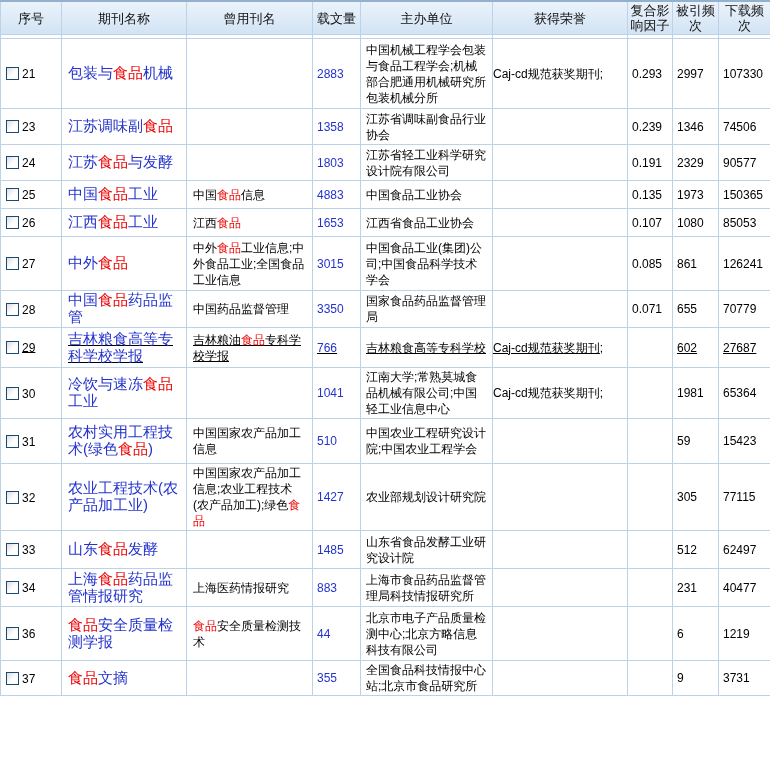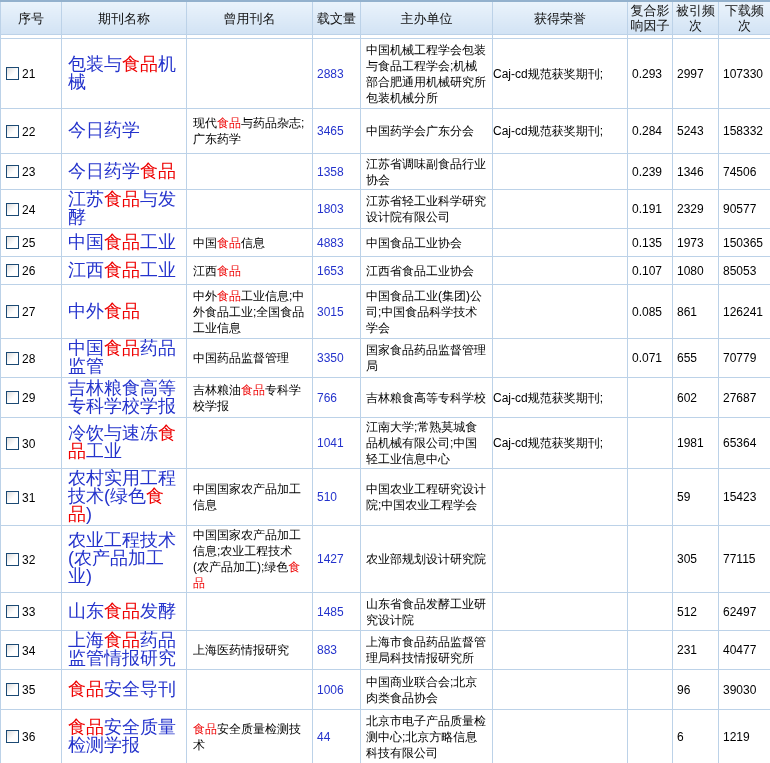--- a/index.html
+++ b/index.html
@@ -27,21 +27,21 @@
     overflow:hidden;word-break:break-all;
   }
   tr.spacer td{height:3px;padding:0;border-top:none;}
   td.c-seq{padding-left:5px;white-space:nowrap;}
   td.c-name{padding-left:6px;}
   td.c-former{padding-left:6px;}
   td.c-art{text-align:left;padding-right:4px;margin-left:48px;}
   td.c-sponsor{padding-left:5px;}
   td.c-honor{padding-left:0;}
   td.c-imp,td.c-cited,td.c-dl{padding-right:6px;}
-  a.jlink{color:var(--link);text-decoration:none;font-size:18px;cursor:pointer;}
+  a.jlink{color:var(--link);text-decoration:none;font-size:15px;cursor:pointer;}
   a.numlink{color:var(--link);text-decoration:none;cursor:pointer;}
   .hl{color:var(--red);}
   a.jlink .hl{color:var(--red);}
   input.cb{
     -webkit-appearance:none;appearance:none;
     width:13px;height:13px;margin:0 3px 0 0;
     border:1px solid #1c4a74;
     background:linear-gradient(135deg,#dcdcdc,#ffffff 55%);
     vertical-align:middle;display:inline-block;cursor:pointer;
   }
@@ -91,34 +91,23 @@
         <td class="c-seq"><input type="checkbox" class="cb" style=""><span class="rownum">21</span></td>
         <td class="c-name"><a class="jlink" href="#"><span>包装与</span><span class="hl">食品</span><span>机械</span></a></td>
         <td class="c-former"></td>
         <td class="c-art"><a class="numlink" href="#">2883</a></td>
         <td class="c-sponsor">中国机械工程学会包装与食品工程学会;机械部合肥通用机械研究所包装机械分所</td>
         <td class="c-honor">Caj-cd规范获奖期刊;</td>
         <td class="c-imp">0.293</td>
         <td class="c-cited">2997</td>
         <td class="c-dl">107330</td>
       </tr>
-      <tr style="height: 45px;">
-        <td class="c-seq"><input type="checkbox" class="cb" style=""><span class="rownum">22</span></td>
-        <td class="c-name"><a class="jlink" href="#"><span>今日药学</span></a></td>
-        <td class="c-former"><span>现代</span><span class="hl">食品</span><span>与药品杂志;广东药学</span></td>
-        <td class="c-art"><a class="numlink" href="#">3465</a></td>
-        <td class="c-sponsor">中国药学会广东分会</td>
-        <td class="c-honor">Caj-cd规范获奖期刊;</td>
-        <td class="c-imp">0.284</td>
-        <td class="c-cited">5243</td>
-        <td class="c-dl">158332</td>
-      </tr>
       <tr style="height: 36px;">
         <td class="c-seq"><input type="checkbox" class="cb" style=""><span class="rownum">23</span></td>
-        <td class="c-name"><a class="jlink" href="#"><span>今日药学</span><span class="hl">食品</span></a></td>
+        <td class="c-name"><a class="jlink" href="#"><span>江苏调味副</span><span class="hl">食品</span></a></td>
         <td class="c-former"></td>
         <td class="c-art"><a class="numlink" href="#">1358</a></td>
         <td class="c-sponsor">江苏省调味副食品行业协会</td>
         <td class="c-honor"></td>
         <td class="c-imp">0.239</td>
         <td class="c-cited">1346</td>
         <td class="c-dl">74506</td>
       </tr>
       <tr style="height: 36px;">
         <td class="c-seq"><input type="checkbox" class="cb" style=""><span class="rownum">24</span></td>
@@ -168,21 +157,21 @@
         <td class="c-seq"><input type="checkbox" class="cb" style=""><span class="rownum">28</span></td>
         <td class="c-name"><a class="jlink" href="#"><span>中国</span><span class="hl">食品</span><span>药品监管</span></a></td>
         <td class="c-former"><span>中国药品监督管理</span></td>
         <td class="c-art"><a class="numlink" href="#">3350</a></td>
         <td class="c-sponsor">国家食品药品监督管理局</td>
         <td class="c-honor"></td>
         <td class="c-imp">0.071</td>
         <td class="c-cited">655</td>
         <td class="c-dl">70779</td>
       </tr>
-      <tr style="height: 40px;">
+      <tr style="height: 40px; text-decoration: underline;">
         <td class="c-seq"><input type="checkbox" class="cb" style=""><span class="rownum">29</span></td>
         <td class="c-name"><a class="jlink" href="#"><span>吉林粮食高等专科学校学报</span></a></td>
         <td class="c-former"><span>吉林粮油</span><span class="hl">食品</span><span>专科学校学报</span></td>
         <td class="c-art"><a class="numlink" href="#">766</a></td>
         <td class="c-sponsor">吉林粮食高等专科学校</td>
         <td class="c-honor">Caj-cd规范获奖期刊;</td>
         <td class="c-imp"></td>
         <td class="c-cited">602</td>
         <td class="c-dl">27687</td>
       </tr>
@@ -234,31 +223,20 @@
         <td class="c-seq"><input type="checkbox" class="cb" style=""><span class="rownum">34</span></td>
         <td class="c-name"><a class="jlink" href="#"><span>上海</span><span class="hl">食品</span><span>药品监管情报研究</span></a></td>
         <td class="c-former"><span>上海医药情报研究</span></td>
         <td class="c-art"><a class="numlink" href="#">883</a></td>
         <td class="c-sponsor">上海市食品药品监督管理局科技情报研究所</td>
         <td class="c-honor"></td>
         <td class="c-imp"></td>
         <td class="c-cited">231</td>
         <td class="c-dl">40477</td>
       </tr>
-      <tr style="height: 40px;">
-        <td class="c-seq"><input type="checkbox" class="cb" style=""><span class="rownum">35</span></td>
-        <td class="c-name"><a class="jlink" href="#"><span class="hl">食品</span><span>安全导刊</span></a></td>
-        <td class="c-former"></td>
-        <td class="c-art"><a class="numlink" href="#">1006</a></td>
-        <td class="c-sponsor">中国商业联合会;北京肉类食品协会</td>
-        <td class="c-honor"></td>
-        <td class="c-imp"></td>
-        <td class="c-cited">96</td>
-        <td class="c-dl">39030</td>
-      </tr>
       <tr style="height: 54px;">
         <td class="c-seq"><input type="checkbox" class="cb" style=""><span class="rownum">36</span></td>
         <td class="c-name"><a class="jlink" href="#"><span class="hl">食品</span><span>安全质量检测学报</span></a></td>
         <td class="c-former"><span class="hl">食品</span><span>安全质量检测技术</span></td>
         <td class="c-art"><a class="numlink" href="#">44</a></td>
         <td class="c-sponsor">北京市电子产品质量检测中心;北京方略信息科技有限公司</td>
         <td class="c-honor"></td>
         <td class="c-imp"></td>
         <td class="c-cited">6</td>
         <td class="c-dl">1219</td>

